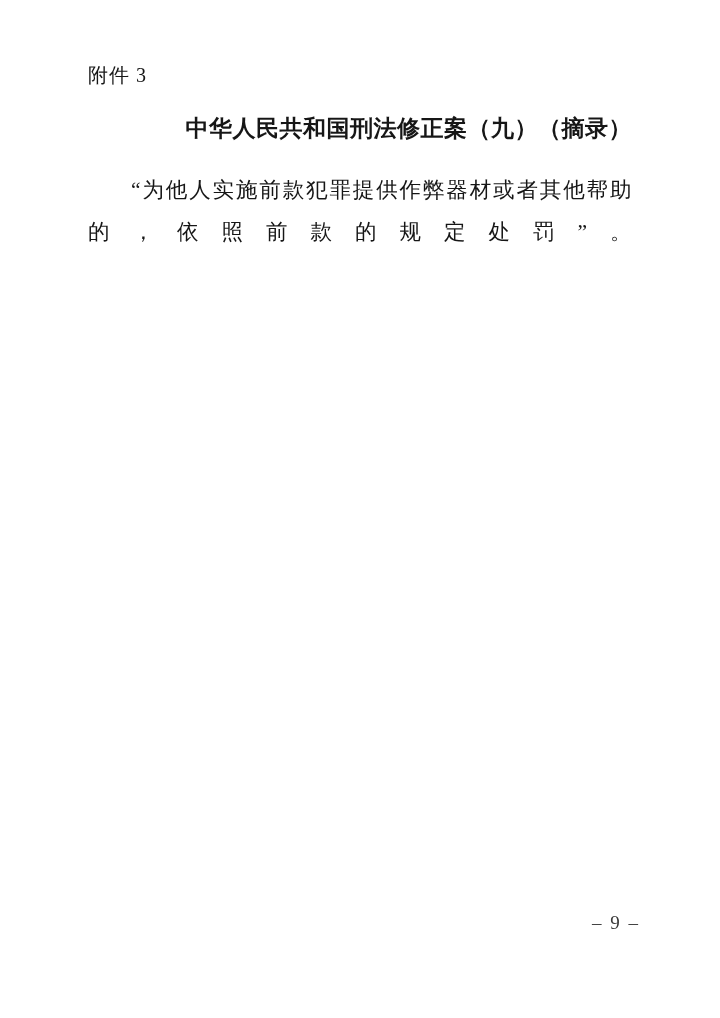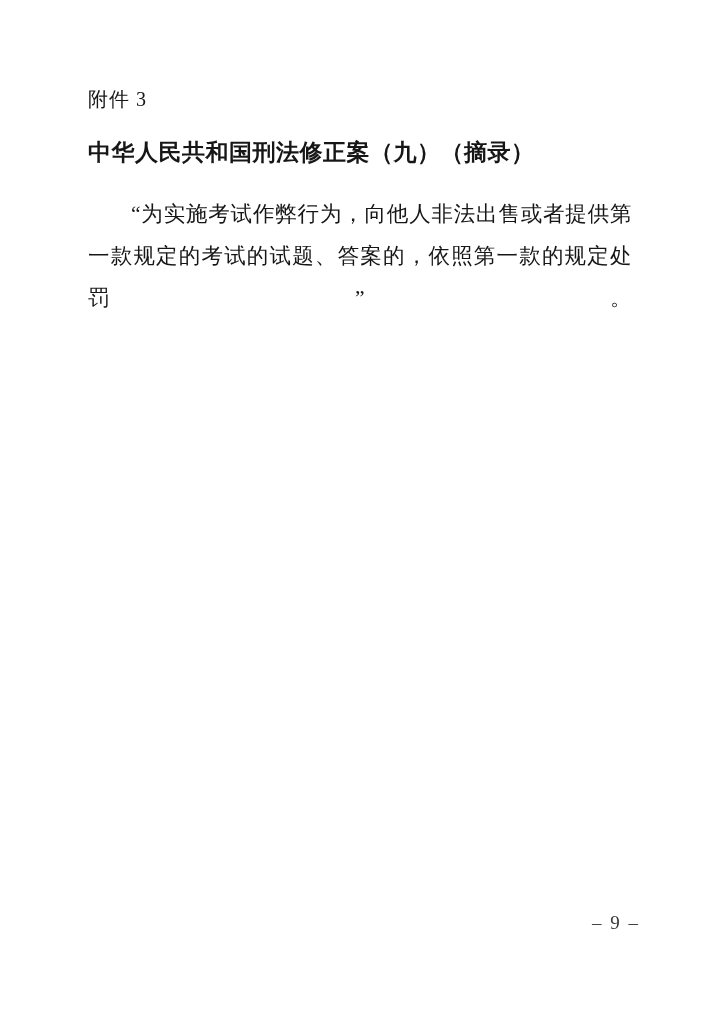--- a/index.html
+++ b/index.html
@@ -15,30 +15,30 @@
     font-family: "Liberation Serif", "DejaVu Serif", serif;
     color: #161616;
   }
   .page {
     position: absolute;
     top: 0;
     left: 0;
     width: 720px;
     height: 1018px;
     box-sizing: border-box;
-    padding: 86px 88px 0 88px;
+    padding: 62px 88px 0 88px;
   }
   .attachment-label {
     font-size: 20px;
     line-height: 26px;
     letter-spacing: 1px;
   }
   .doc-title {
     margin: 24px 0 0 0;
-    text-align: left;
+    text-align: right;
     font-size: 23px;
     line-height: 34px;
     font-weight: bold;
     letter-spacing: 0.5px;
   }
   .body-text p {
     margin: 23px 0 0 0;
     font-size: 21.5px;
     line-height: 42px;
     text-align: justify;
@@ -66,19 +66,19 @@
 </head>
 <body>
 
 <div class="page">
 
   <div class="attachment-label">附件 3</div>
 
   <h1 class="doc-title">中华人民共和国刑法修正案（九）（摘录）</h1>
 
   <div class="body-text">
-    <p>“为实施考试作弊行为，向他人非法出售或者提供第一款规定的考试的试题、答案的，依照第一款的规定处罚”。</p>
+    <p>“为他人实施前款犯罪提供作弊器材或者其他帮助的，依照前款的规定处罚”。</p>
 
   </div>
 
   <div class="page-footer">– 9 –</div>
 
 </div>
 
 </body></html>

